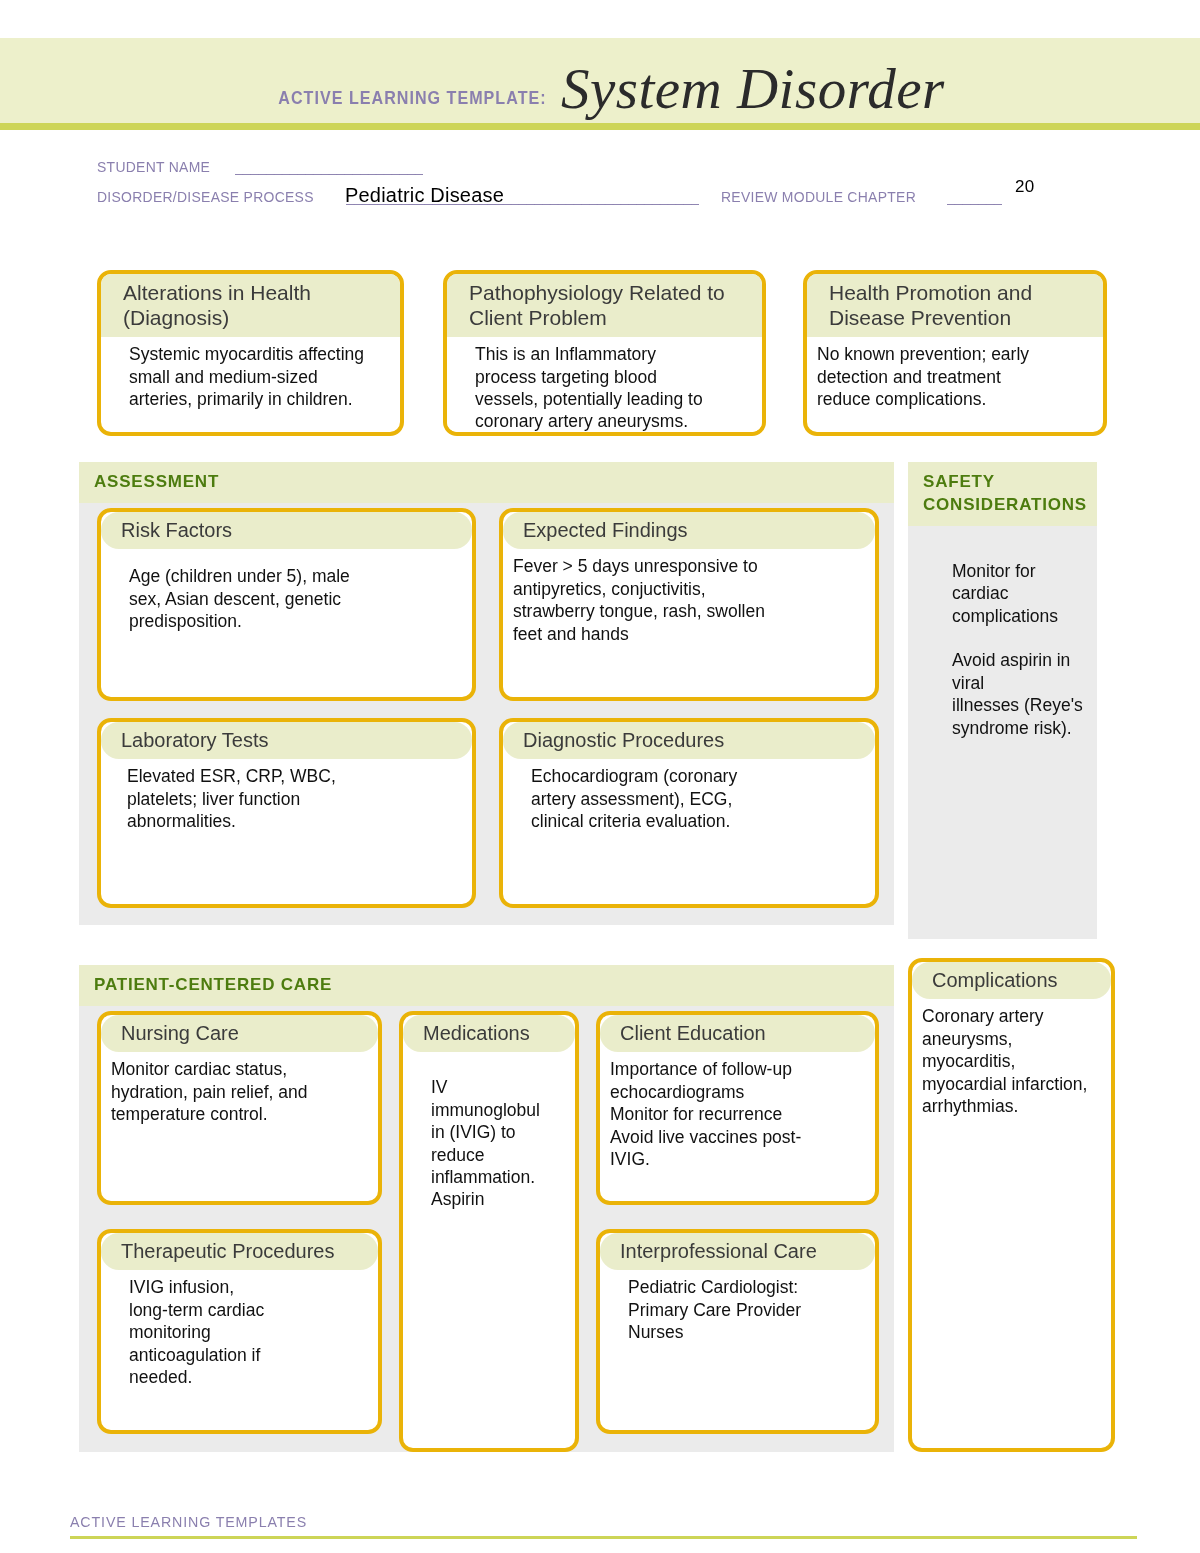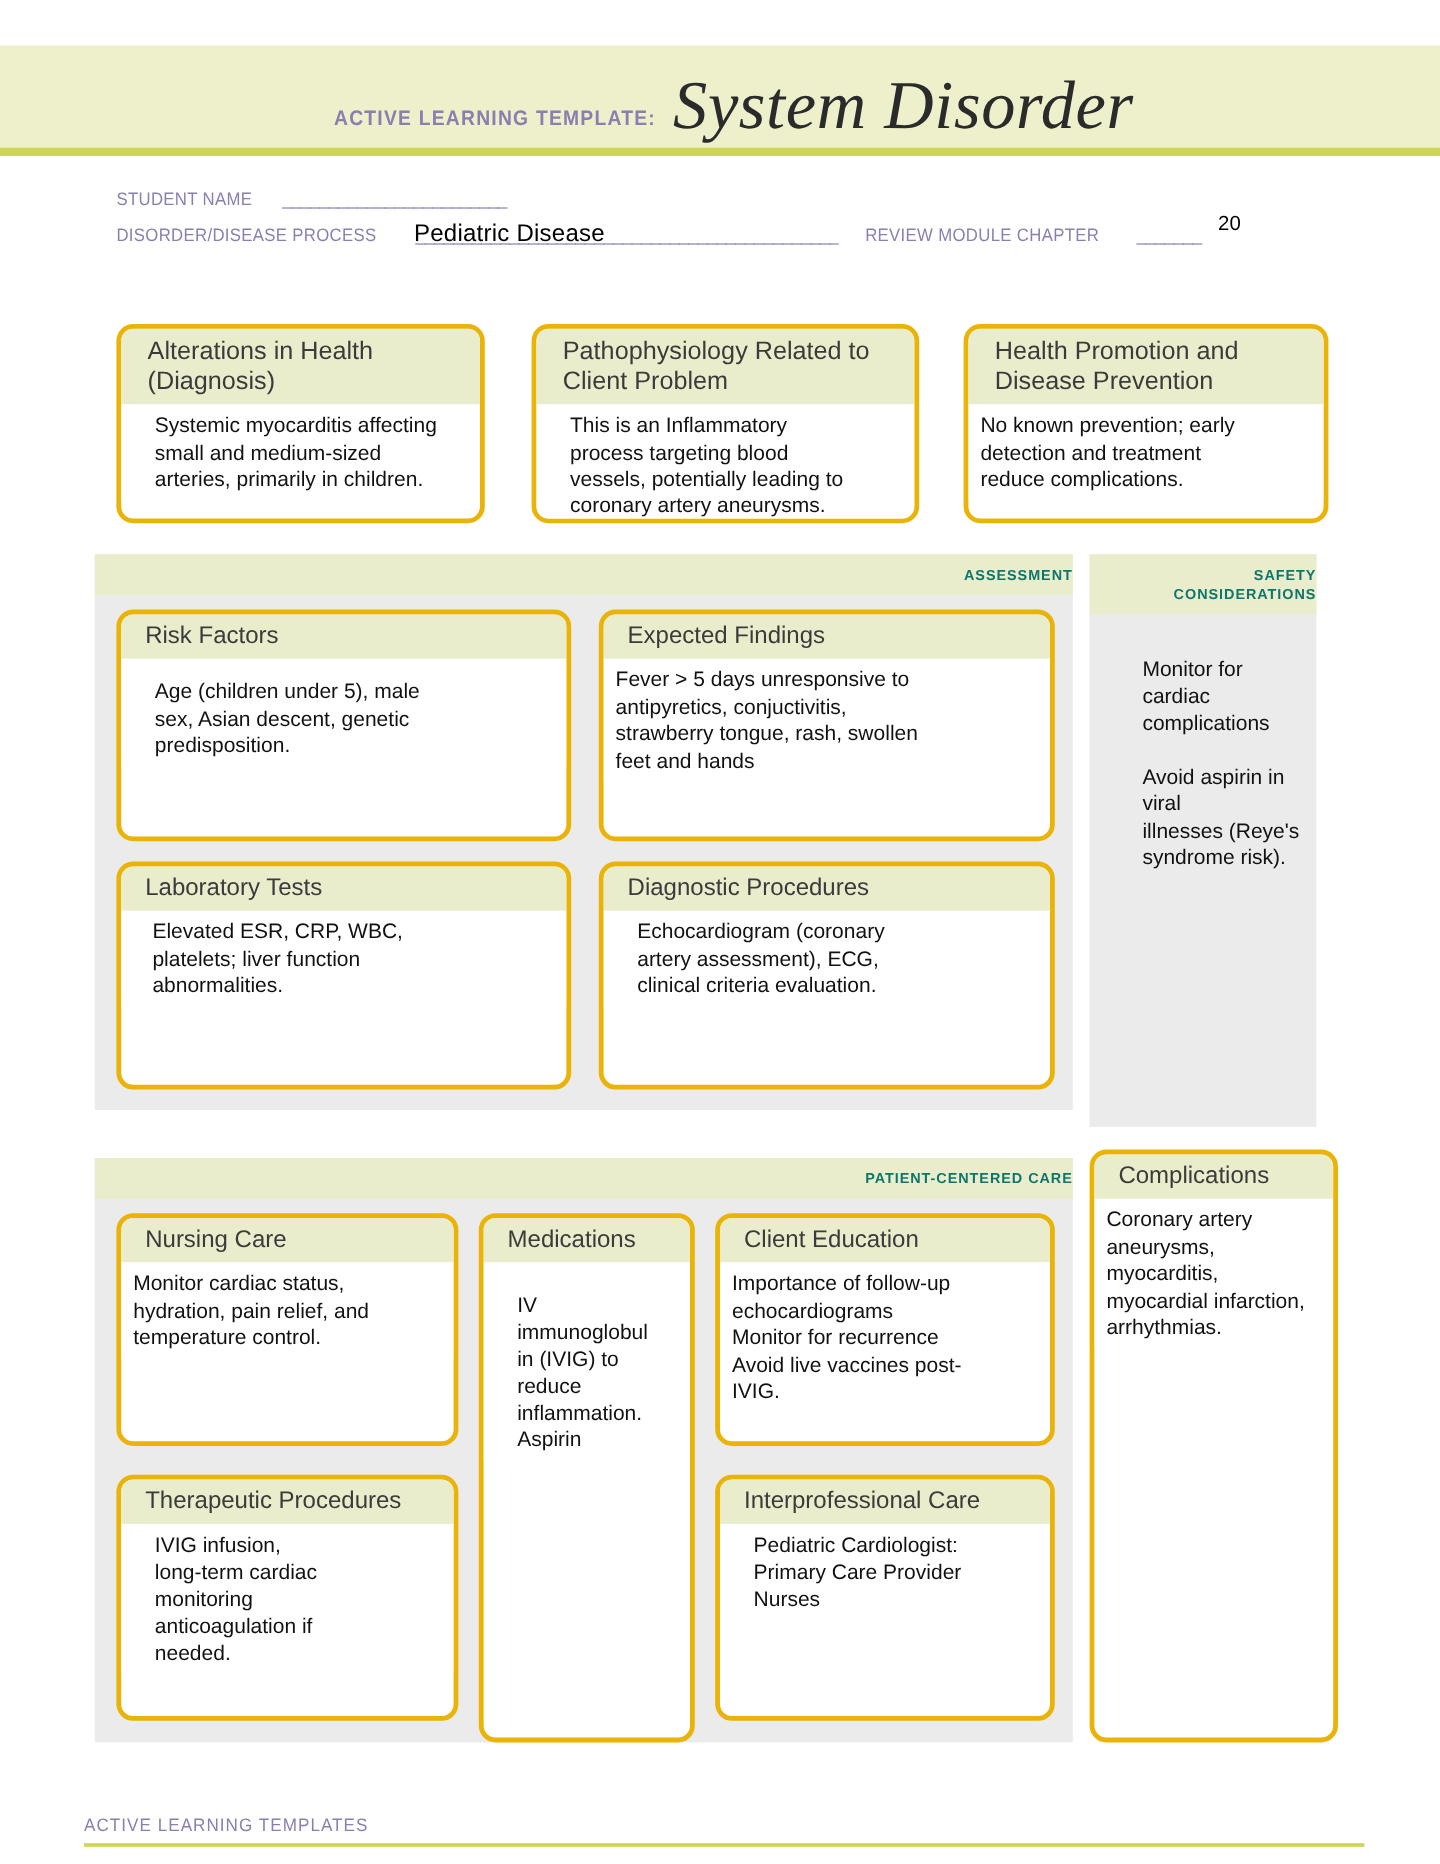--- a/index.html
+++ b/index.html
@@ -105,49 +105,48 @@
   }
   .card-head {
     background: #eaedcb;
     color: #3b3b3b;
     font-size: 21px;
     line-height: 1.17;
     padding: 7px 12px 7px 22px;
     box-sizing: border-box;
     font-weight: 400;
   }
-  .card-head.small { font-size: 20px; padding-left: 20px; }
+  .card-head.small { font-size: 20px; padding-left: 20px; border-radius: 18px; }
   .card-body {
     background: #fff;
     color: #111;
     font-size: 17.5px;
     line-height: 1.28;
     padding: 6px 10px 6px 16px;
     box-sizing: border-box;
     white-space: pre-line;
   }
   .card-body.indent { padding-left: 28px; }
   .card-body.tight { padding-left: 10px; }
 
   
   .panel {
     position: absolute;
     background: #ebebeb;
     box-sizing: border-box;
   }
   .panel-title {
     background: #eaedcb;
-    color: #0f766e;
+    color: #4d7c0f;
     font-weight: 700;
-    font-size: 12px;
+    font-size: 17px;
     letter-spacing: 0.8px;
     padding: 9px 0 9px 15px;
     box-sizing: border-box;
     line-height: 1.35;
-    text-align: right;
   }
 
   
   .footer-text {
     position: absolute;
     left: 70px; top: 1513px;
     font-size: 15px;
     letter-spacing: 0.9px;
     color: #8a7fae;
     white-space: nowrap;

